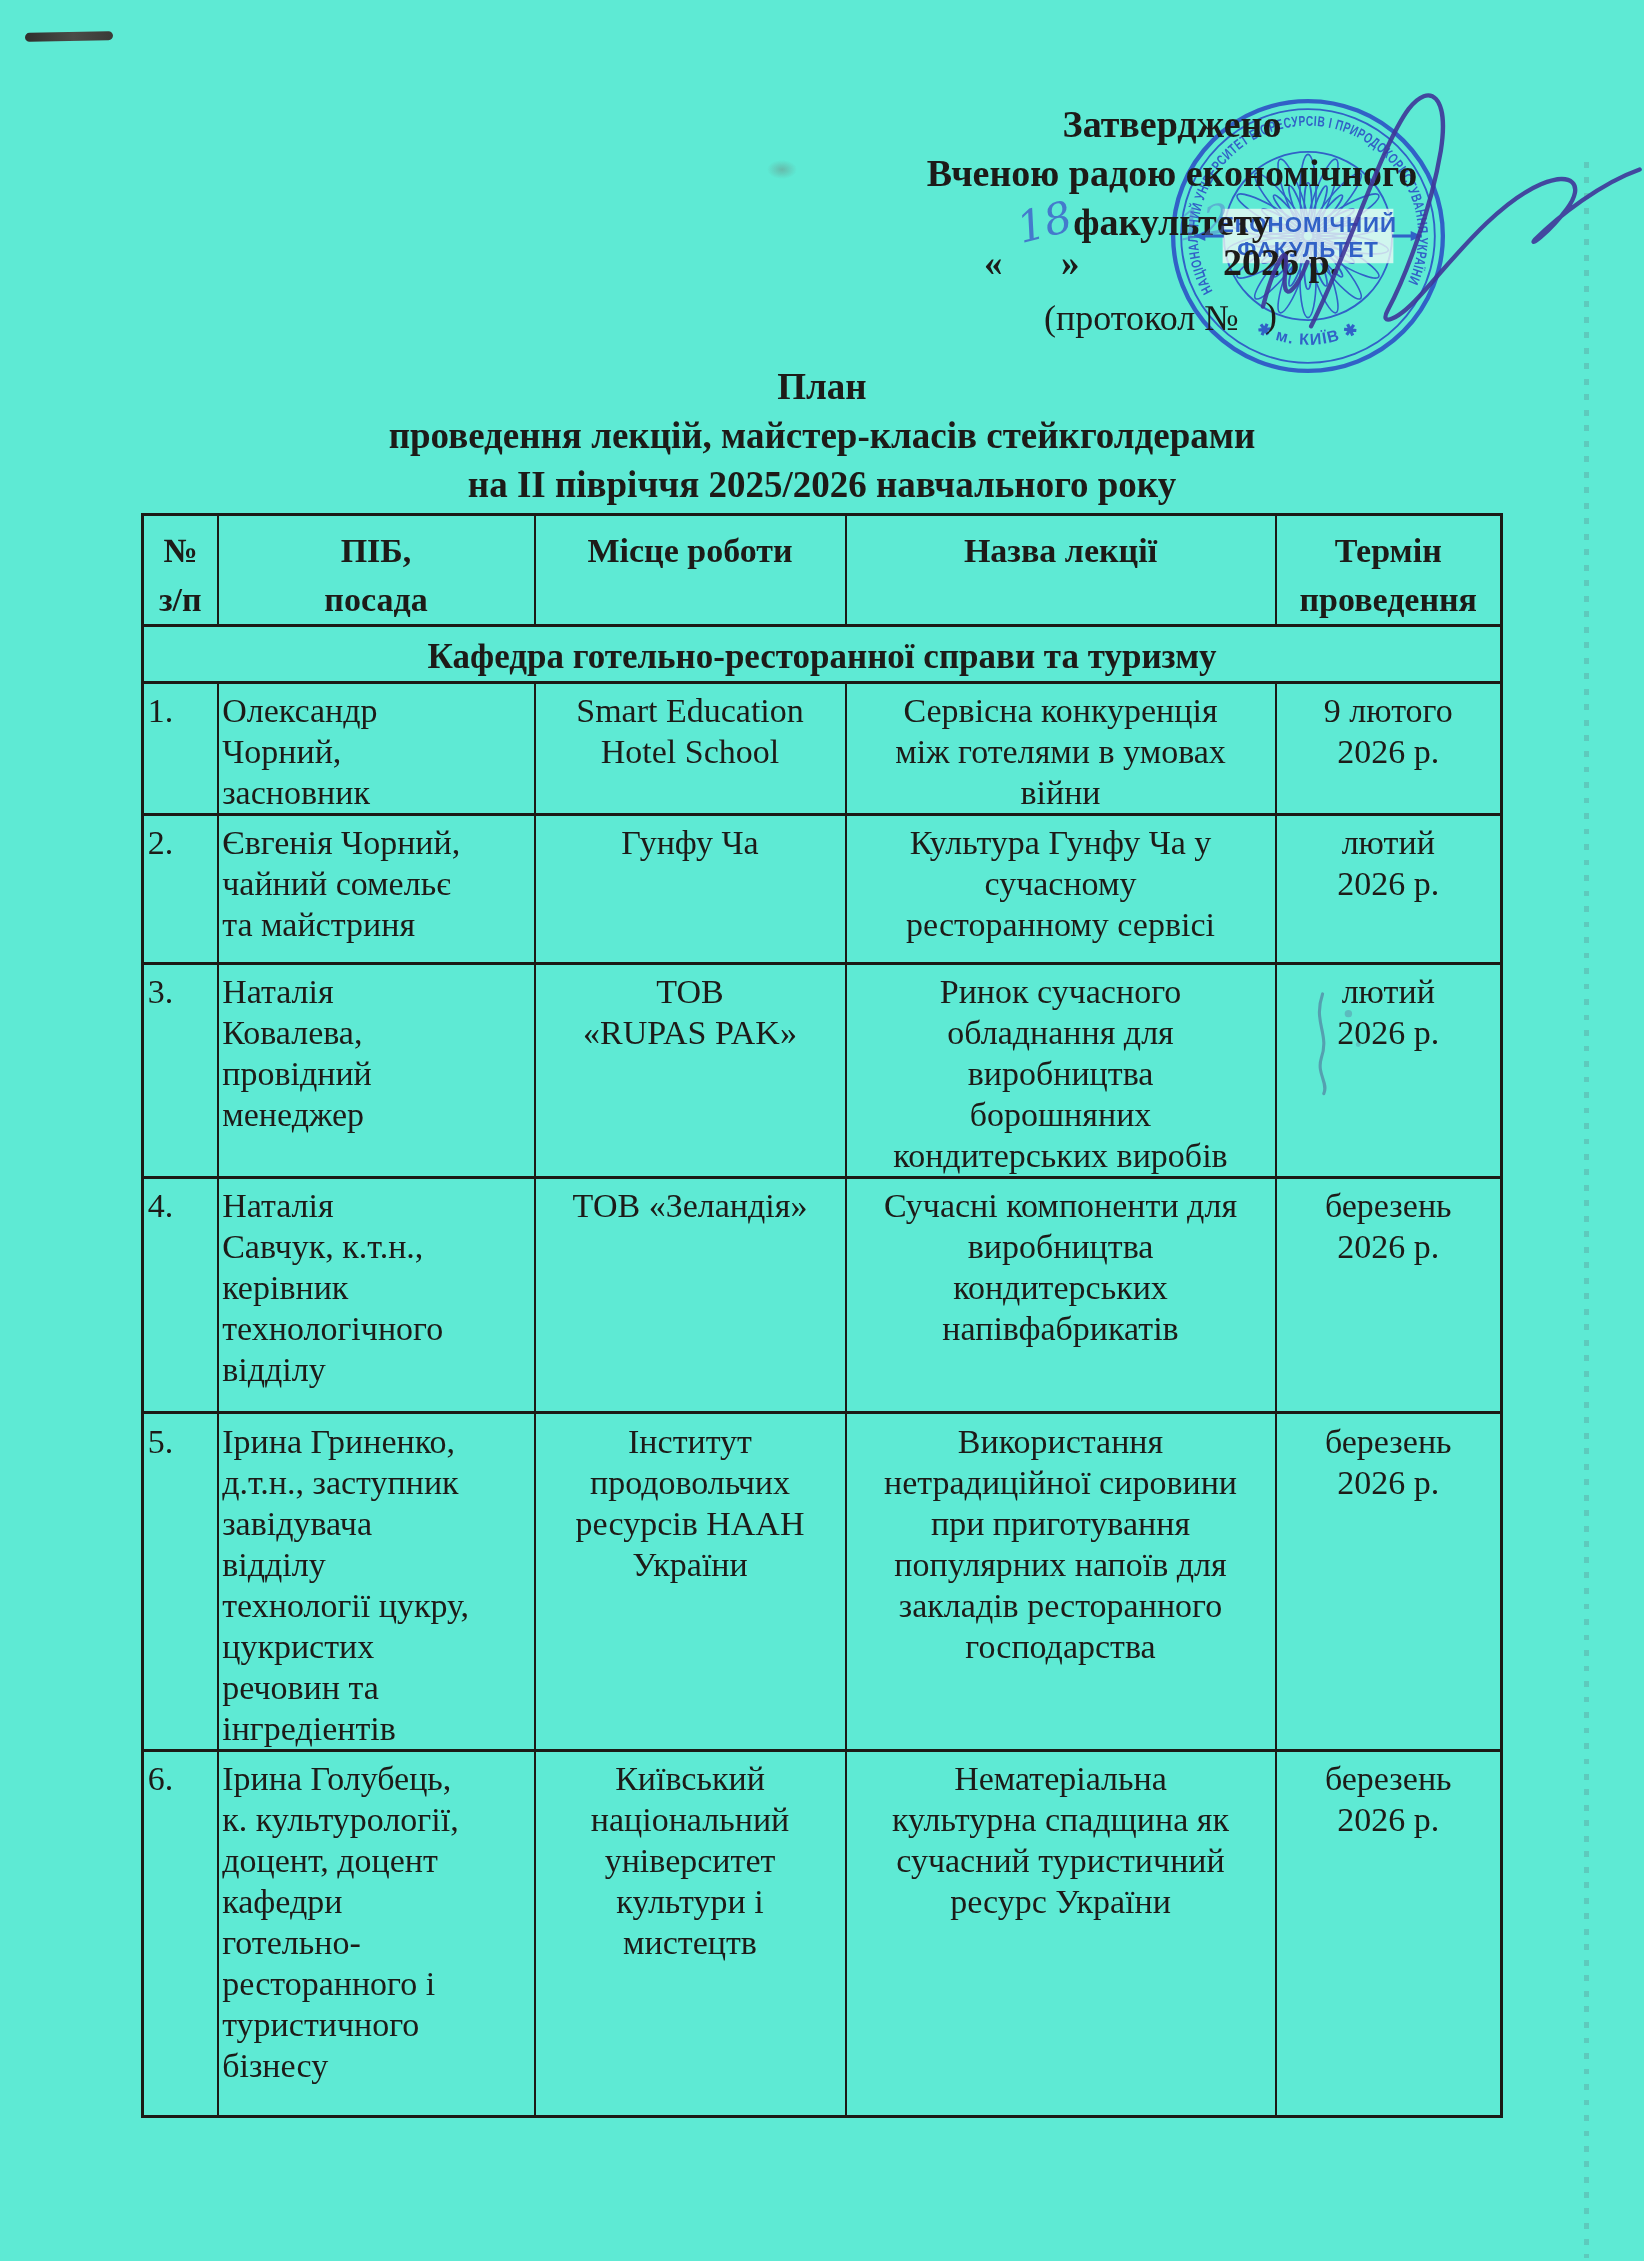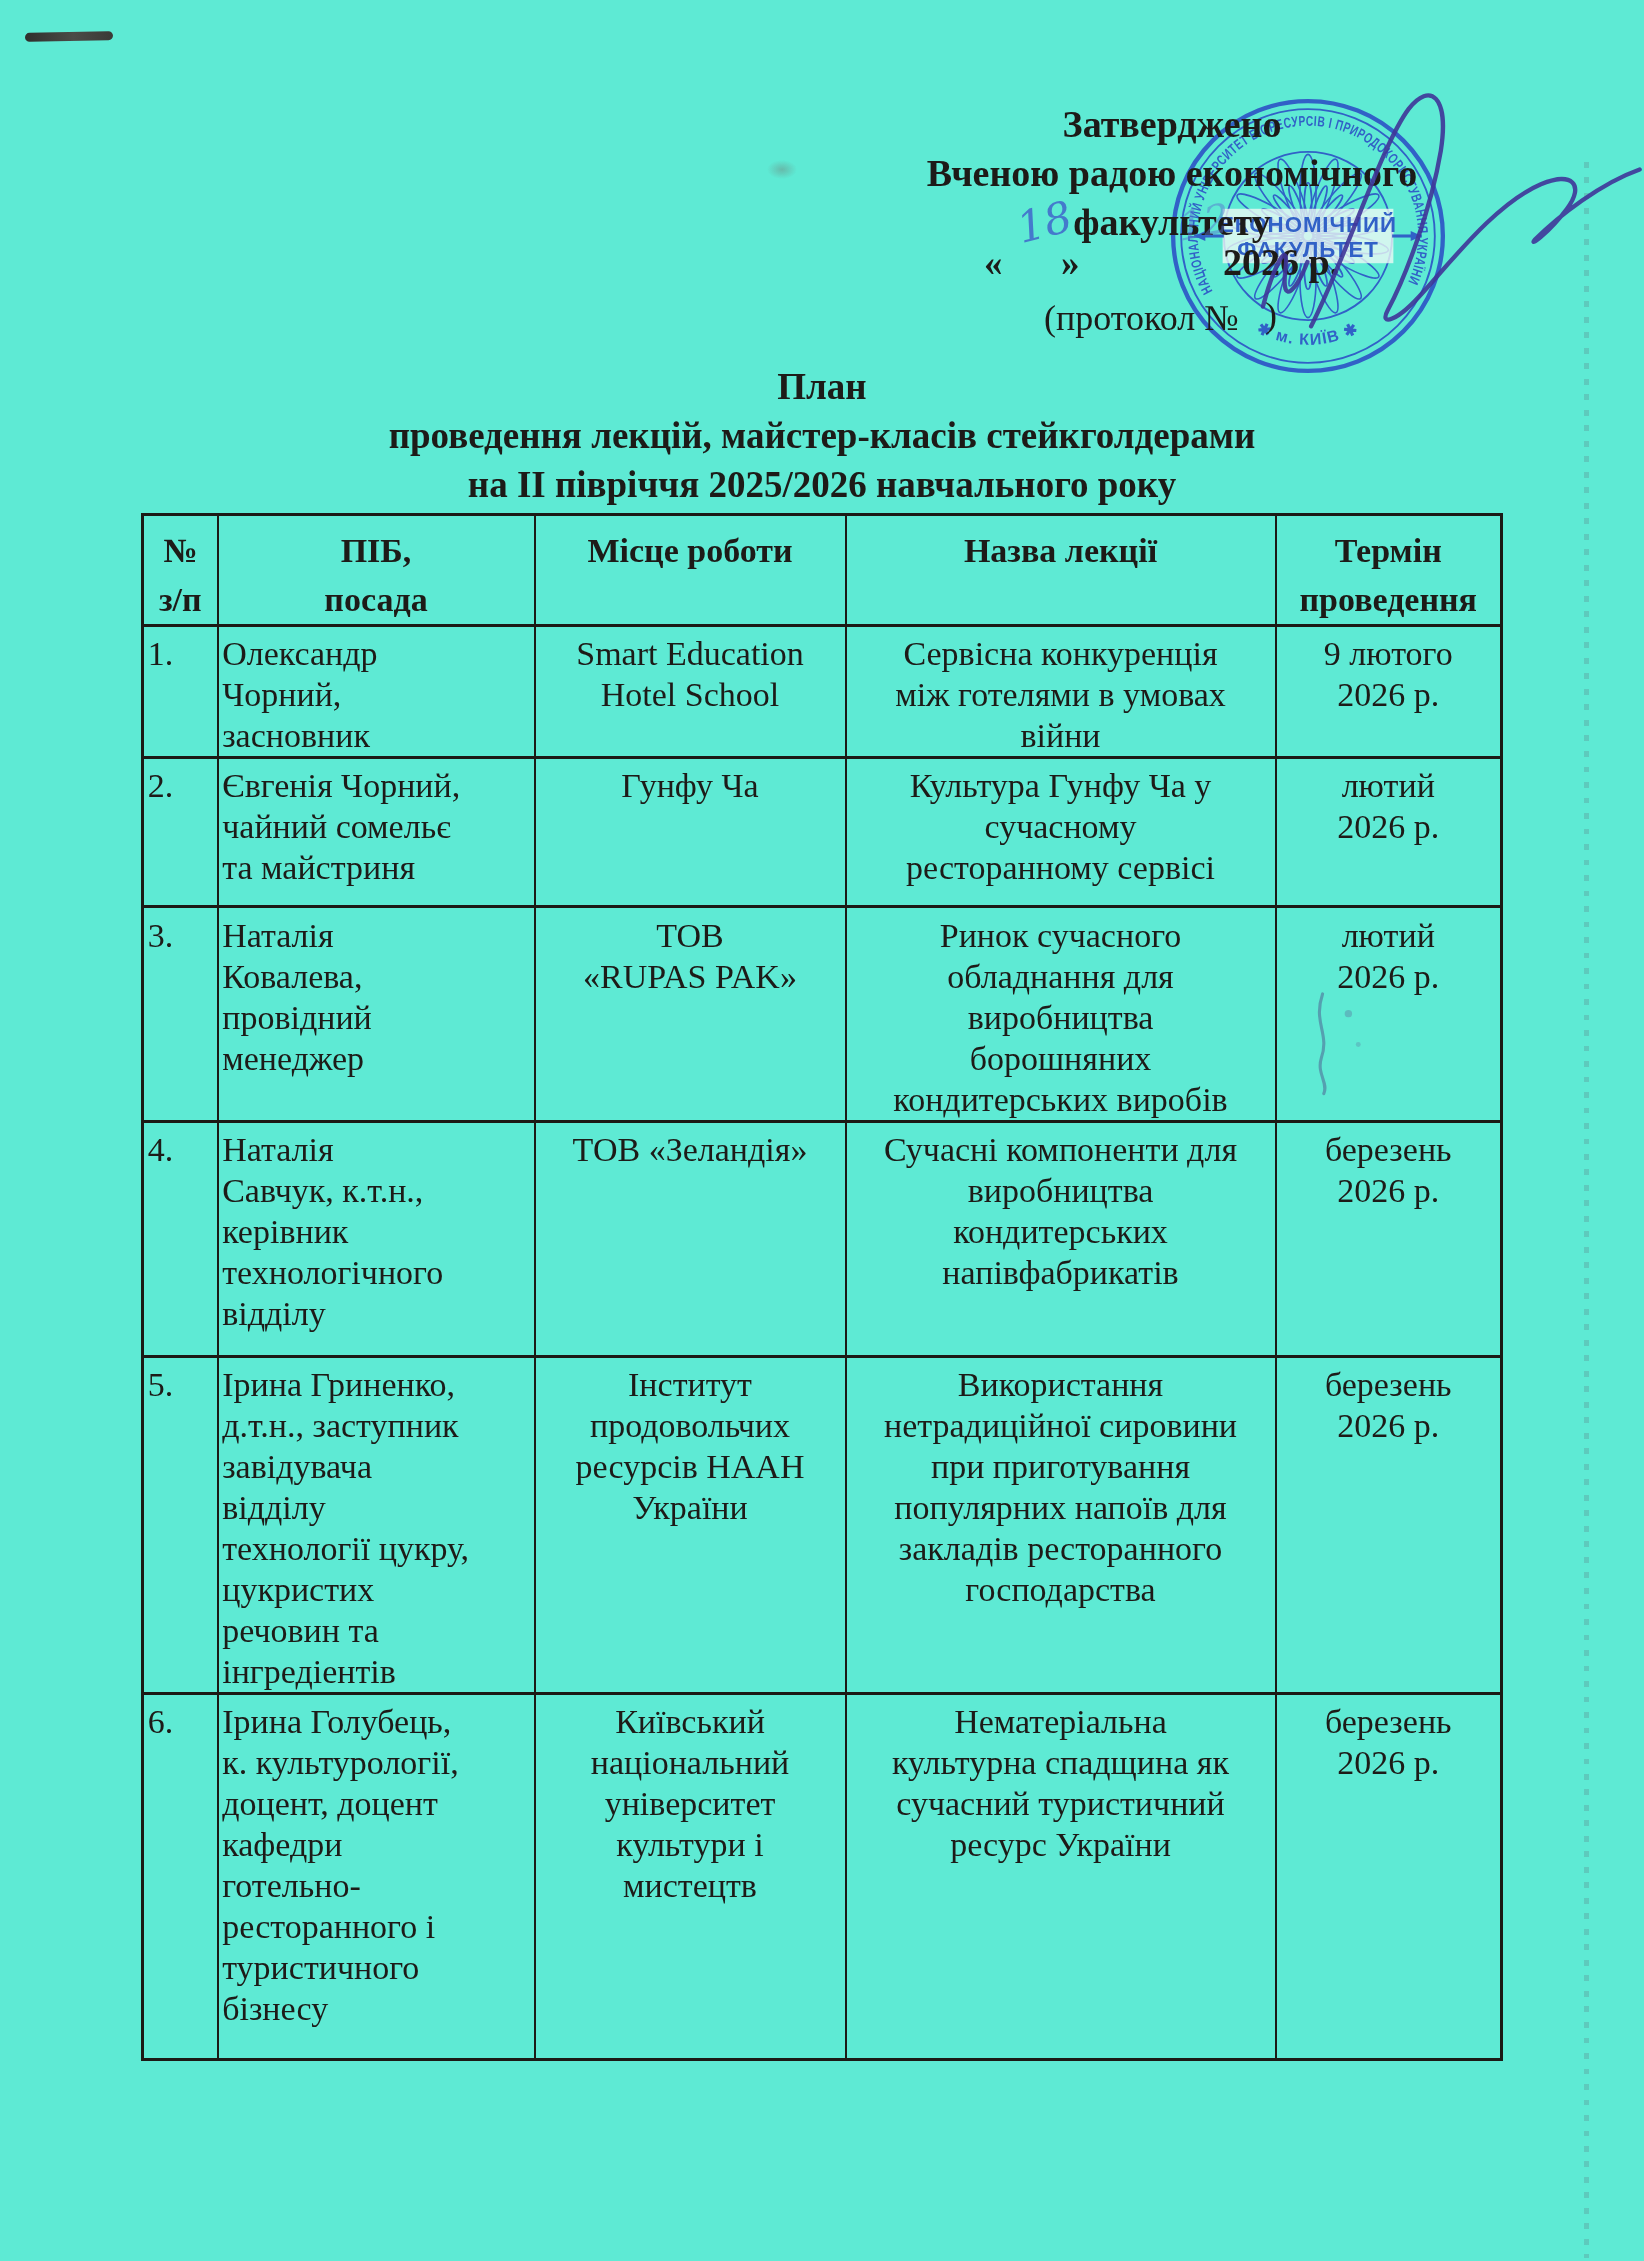--- a/index.html
+++ b/index.html
@@ -180,20 +180,23 @@
 з/п</th>
         <th>ПІБ,
 посада</th>
         <th>Місце роботи</th>
         <th>Назва лекції</th>
         <th>Термін
 проведення</th>
       </tr>
     </thead>
     <tbody>
+      <tr class="section-row">
+        <td colspan="5">Кафедра готельно-ресторанної справи та туризму</td>
+      </tr>
     <tr class="data-row r1">
       <td data-field="num">1.</td>
       <td data-field="name">Олександр
 Чорний,
 засновник</td>
       <td data-field="place">Smart Education
 Hotel School</td>
       <td data-field="topic">Сервісна конкуренція
 між готелями в умовах
 війни</td>

